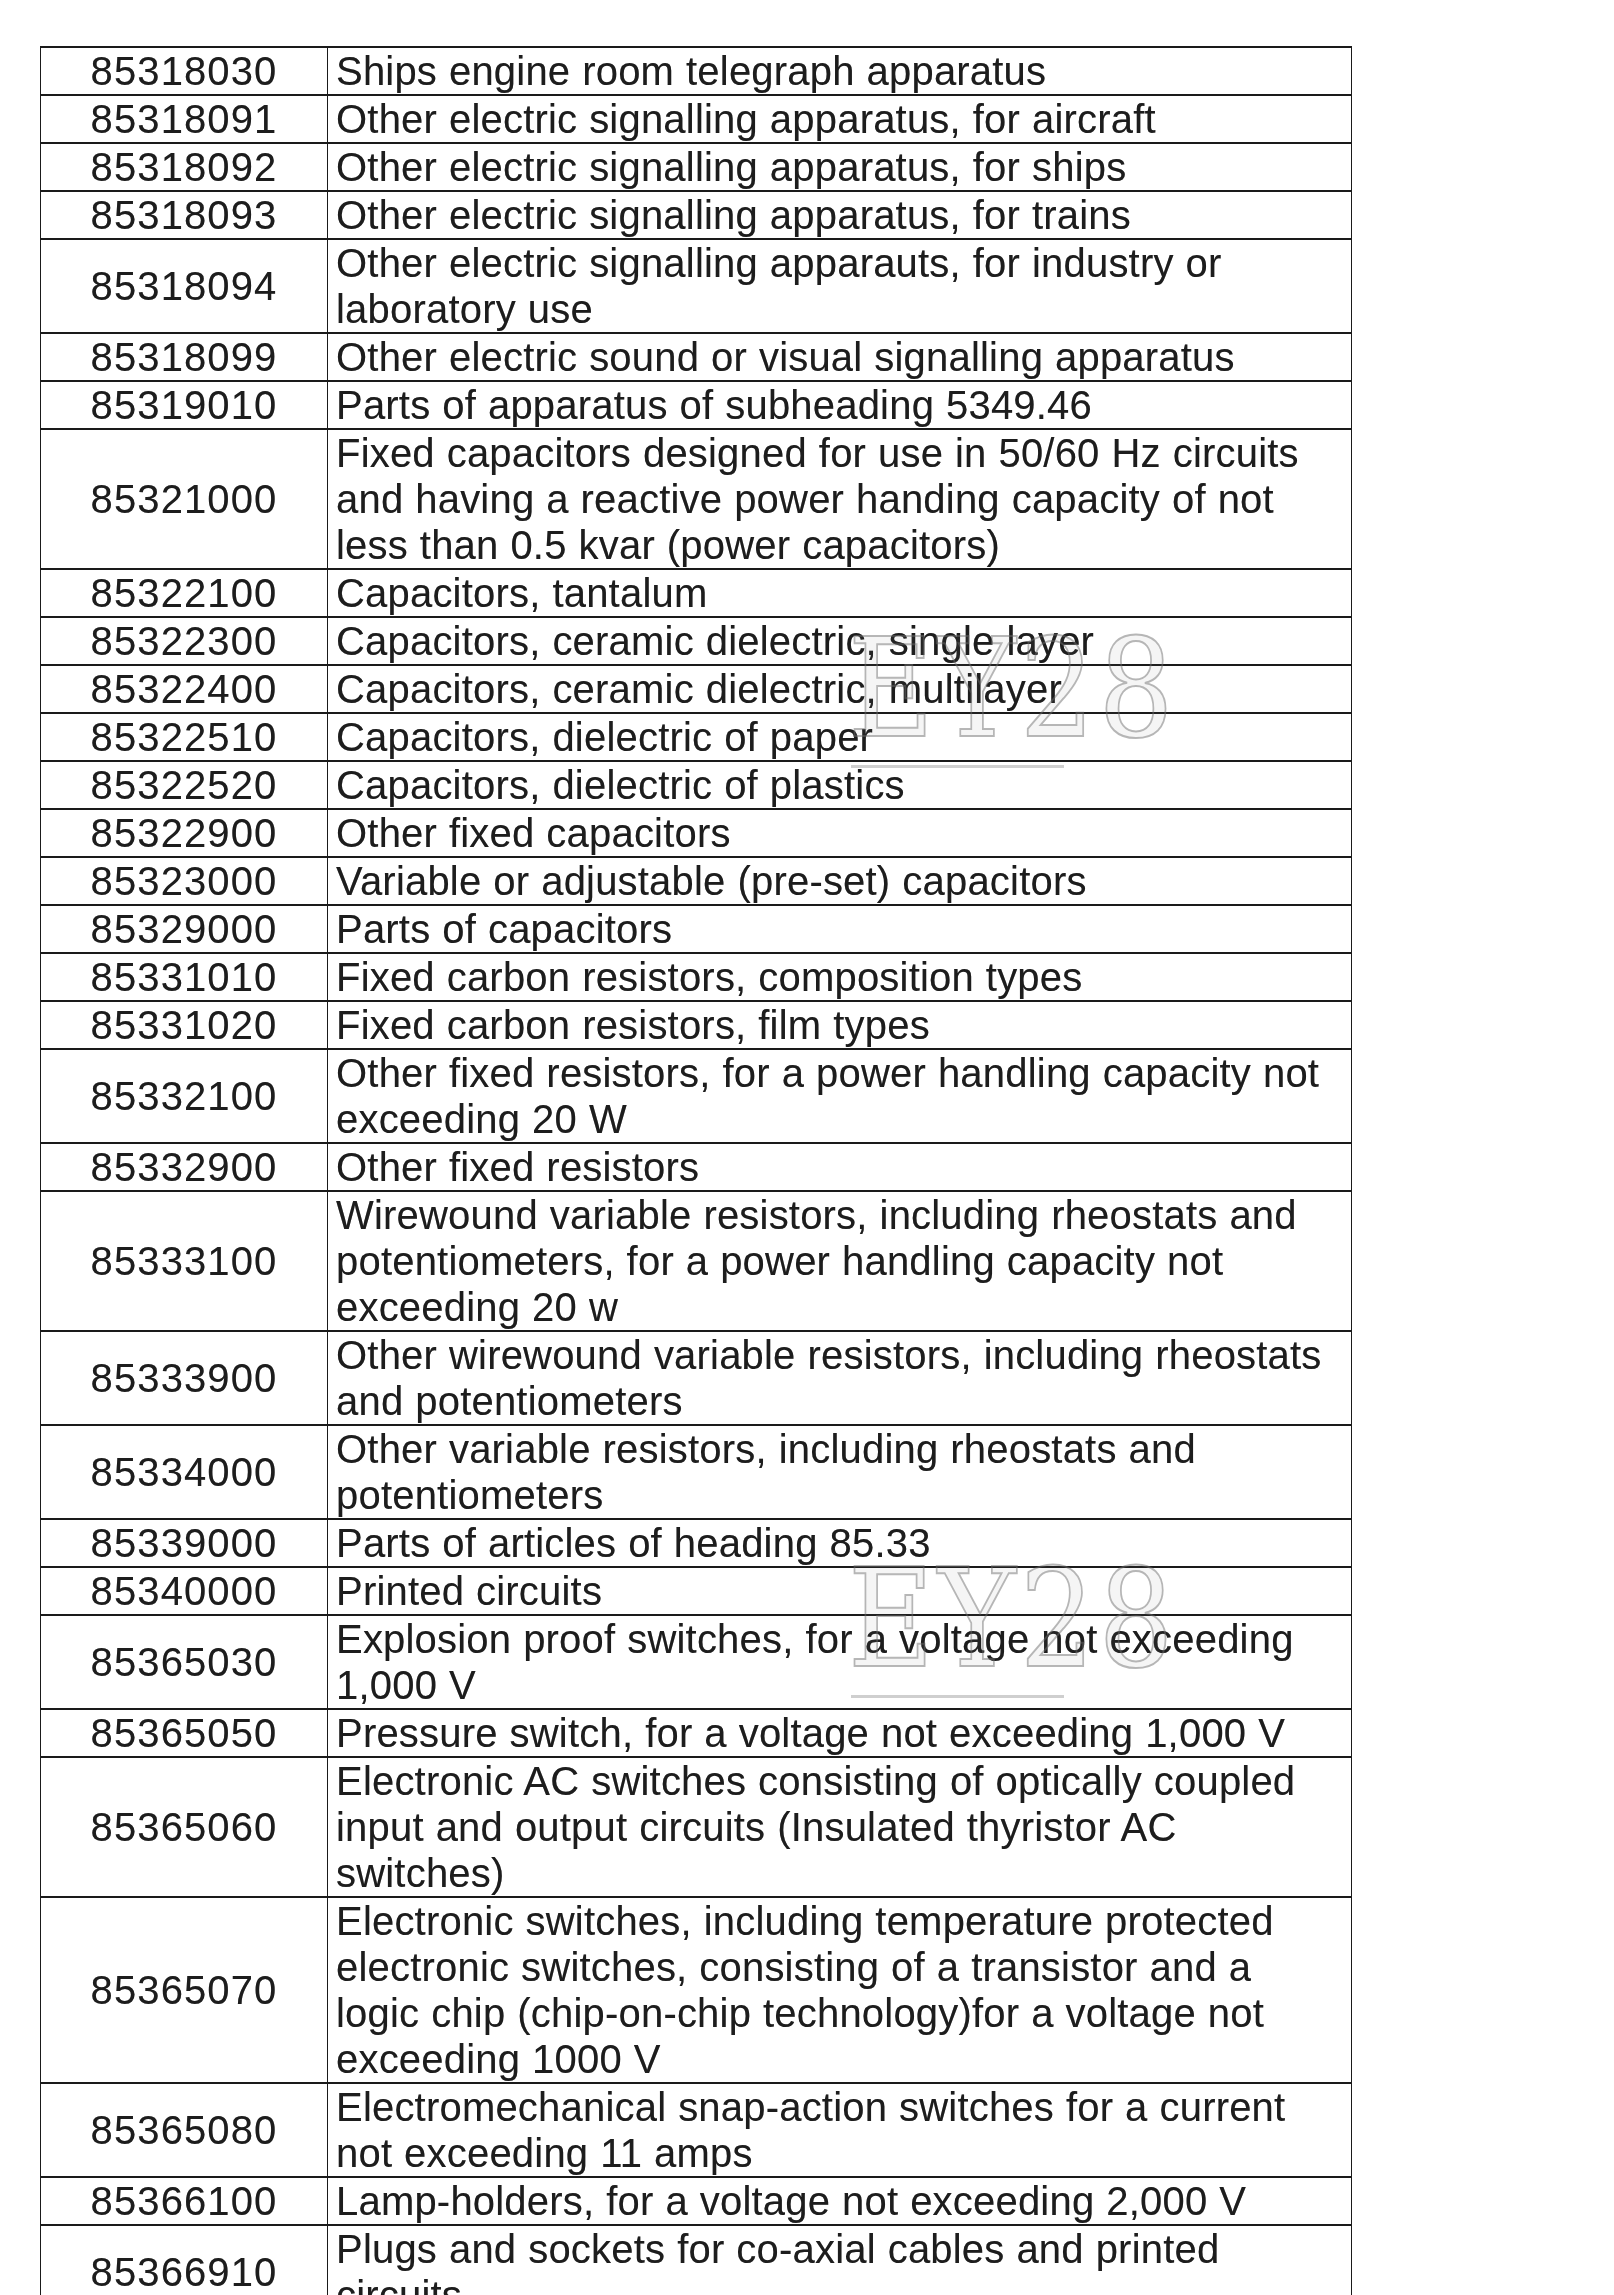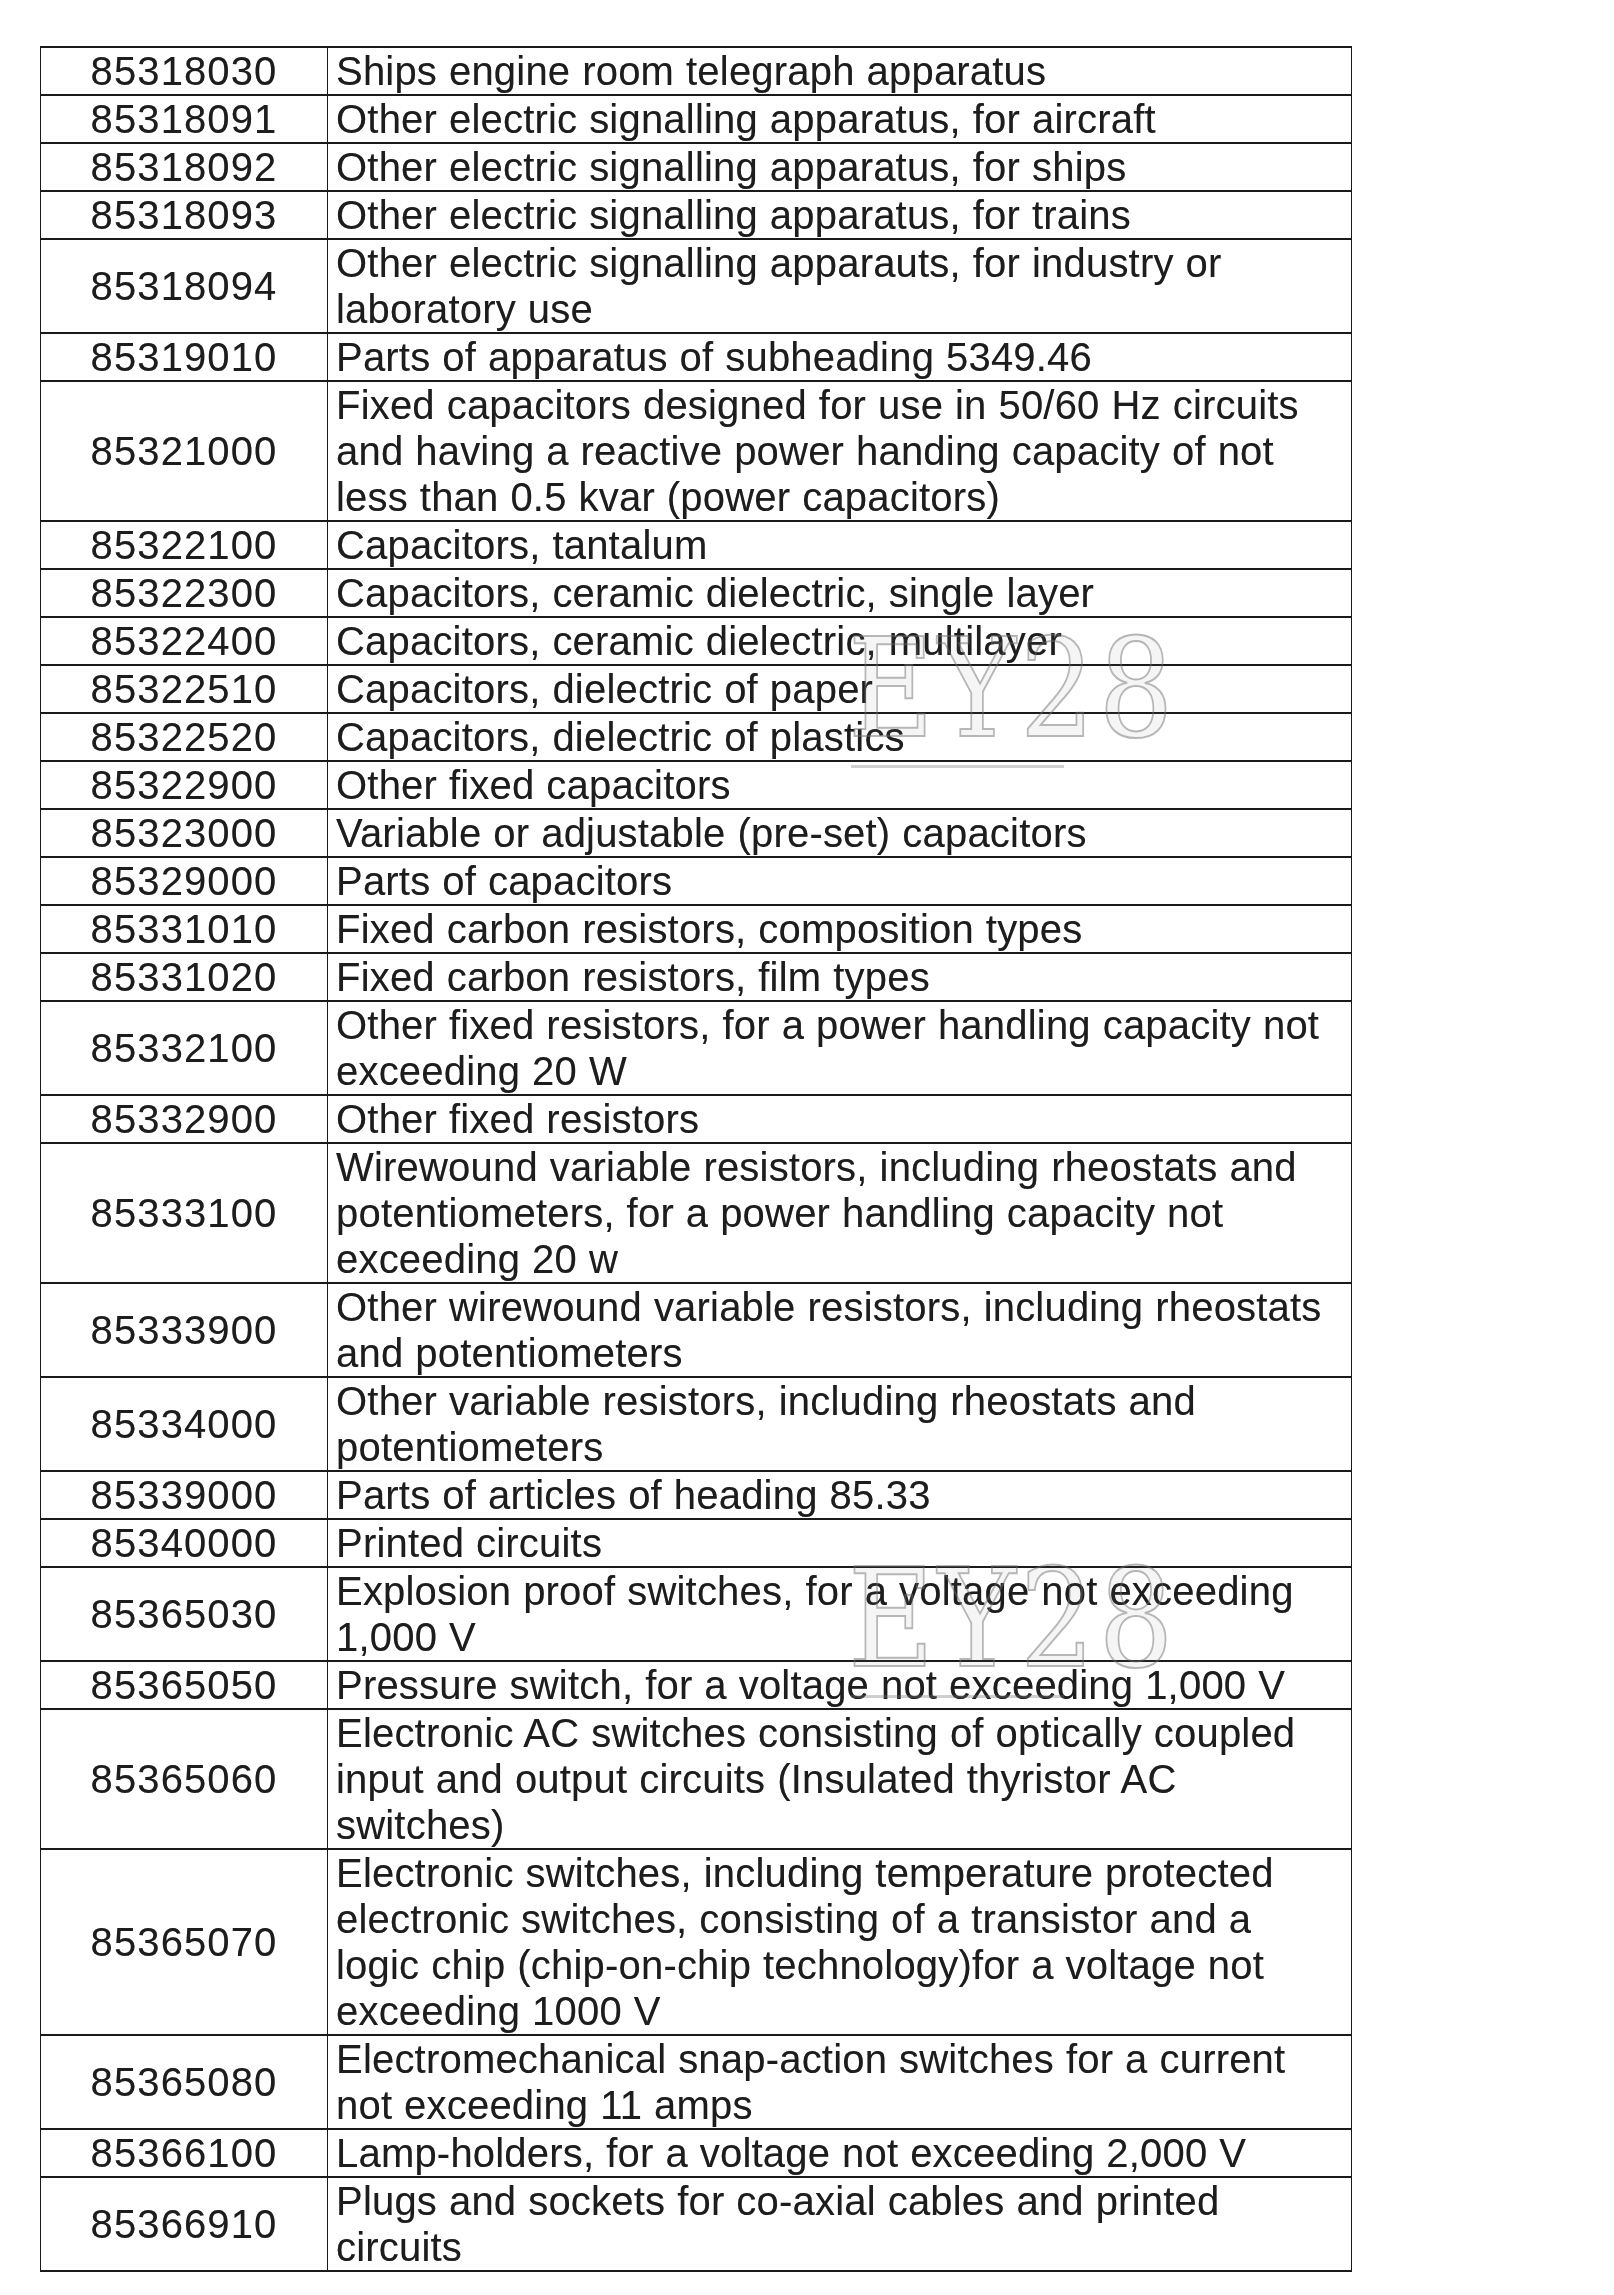--- a/index.html
+++ b/index.html
@@ -112,20 +112,24 @@
     </tr>
         <tr>
       <td class="code-cell">85318093</td>
       <td class="desc-cell">Other electric signalling apparatus, for trains</td>
     </tr>
         <tr>
       <td class="code-cell">85318094</td>
       <td class="desc-cell">Other electric signalling apparauts, for industry or laboratory use</td>
     </tr>
         <tr>
+      <td class="code-cell">85318099</td>
+      <td class="desc-cell">Other electric sound or visual signalling apparatus</td>
+    </tr>
+        <tr>
       <td class="code-cell">85319010</td>
       <td class="desc-cell">Parts of apparatus of subheading 5349.46</td>
     </tr>
         <tr>
       <td class="code-cell">85321000</td>
       <td class="desc-cell">Fixed capacitors designed for use in 50/60 Hz circuits and having a reactive power handing capacity of not less than 0.5 kvar (power capacitors)</td>
     </tr>
         <tr>
       <td class="code-cell">85322100</td>
       <td class="desc-cell">Capacitors, tantalum</td>

